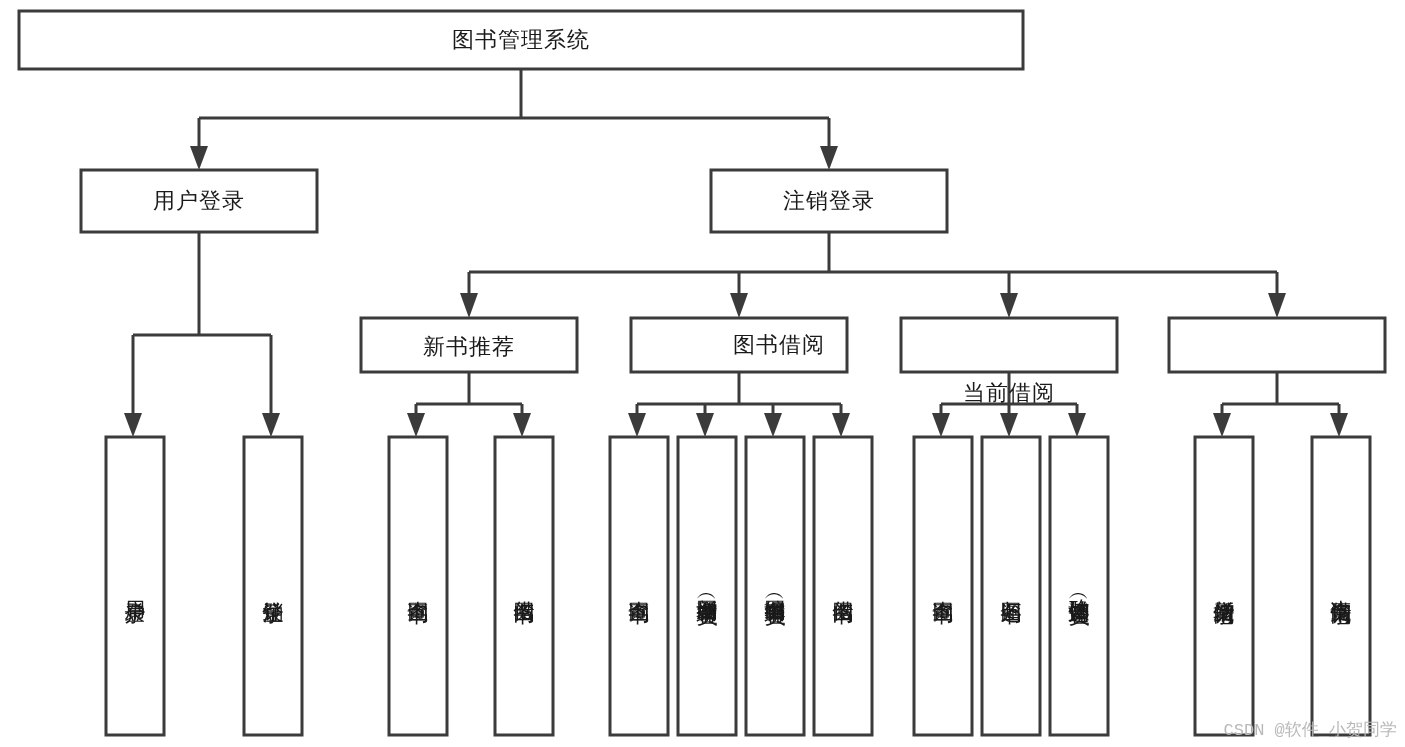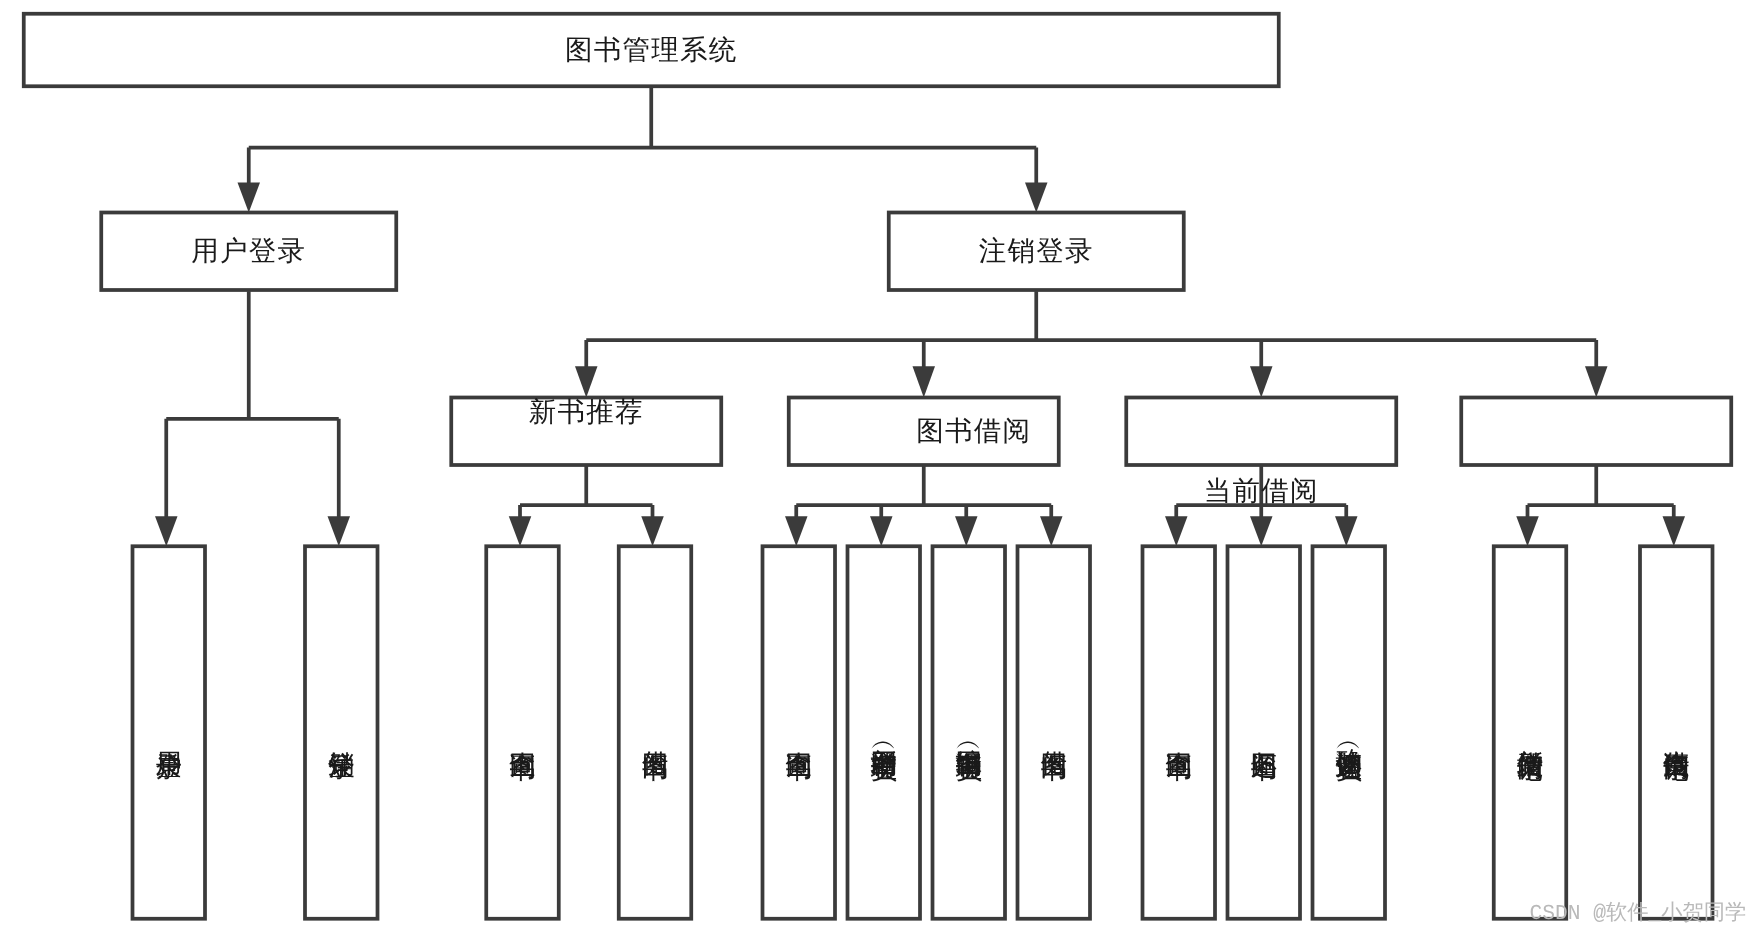--- a/index.html
+++ b/index.html
@@ -177,21 +177,21 @@
       <rect class="node-box" x="1195" y="437" width="58" height="298"></rect>
       <rect class="node-box" x="1312" y="437" width="58" height="298"></rect>
     </g>
   </svg>
 
   <div class="hlabel-wrap" style="left:19px; top:11px; width:1004px; height:58px;">图书管理系统</div>
 
   <div class="hlabel-wrap" style="left:81px; top:170px; width:236px; height:62px;">用户登录</div>
   <div class="hlabel-wrap" style="left:711px; top:170px; width:236px; height:62px;">注销登录</div>
 
-  <div class="hlabel-wrap" style="left:361px; top:303px; width:216px; height:54px;">新书推荐</div>
+  <div class="hlabel-wrap" style="left:361px; top:320px; width:216px; height:54px;">新书推荐</div>
   <div class="hlabel-wrap" style="left:631px; top:318px; width:216px; height:54px;padding-left:40px;">图书借阅</div>
   <div class="hlabel-wrap" style="left:901px; top:318px; width:216px; height:54px;margin-top:48px;">当前借阅</div>
 
   <div class="vlabel-wrap" style="left:106px; top:437px; width:58px; height:298px;">用户登录</div>
   <div class="vlabel-wrap" style="left:244px; top:437px; width:58px; height:298px;">注销登录</div>
 
   <div class="vlabel-wrap" style="left:389px; top:437px; width:58px; height:298px;">查询图书</div>
   <div class="vlabel-wrap" style="left:495px; top:437px; width:58px; height:298px;">借阅图书</div>
 
   <div class="vlabel-wrap" style="left:610px; top:437px; width:58px; height:298px;">查询图书</div>

